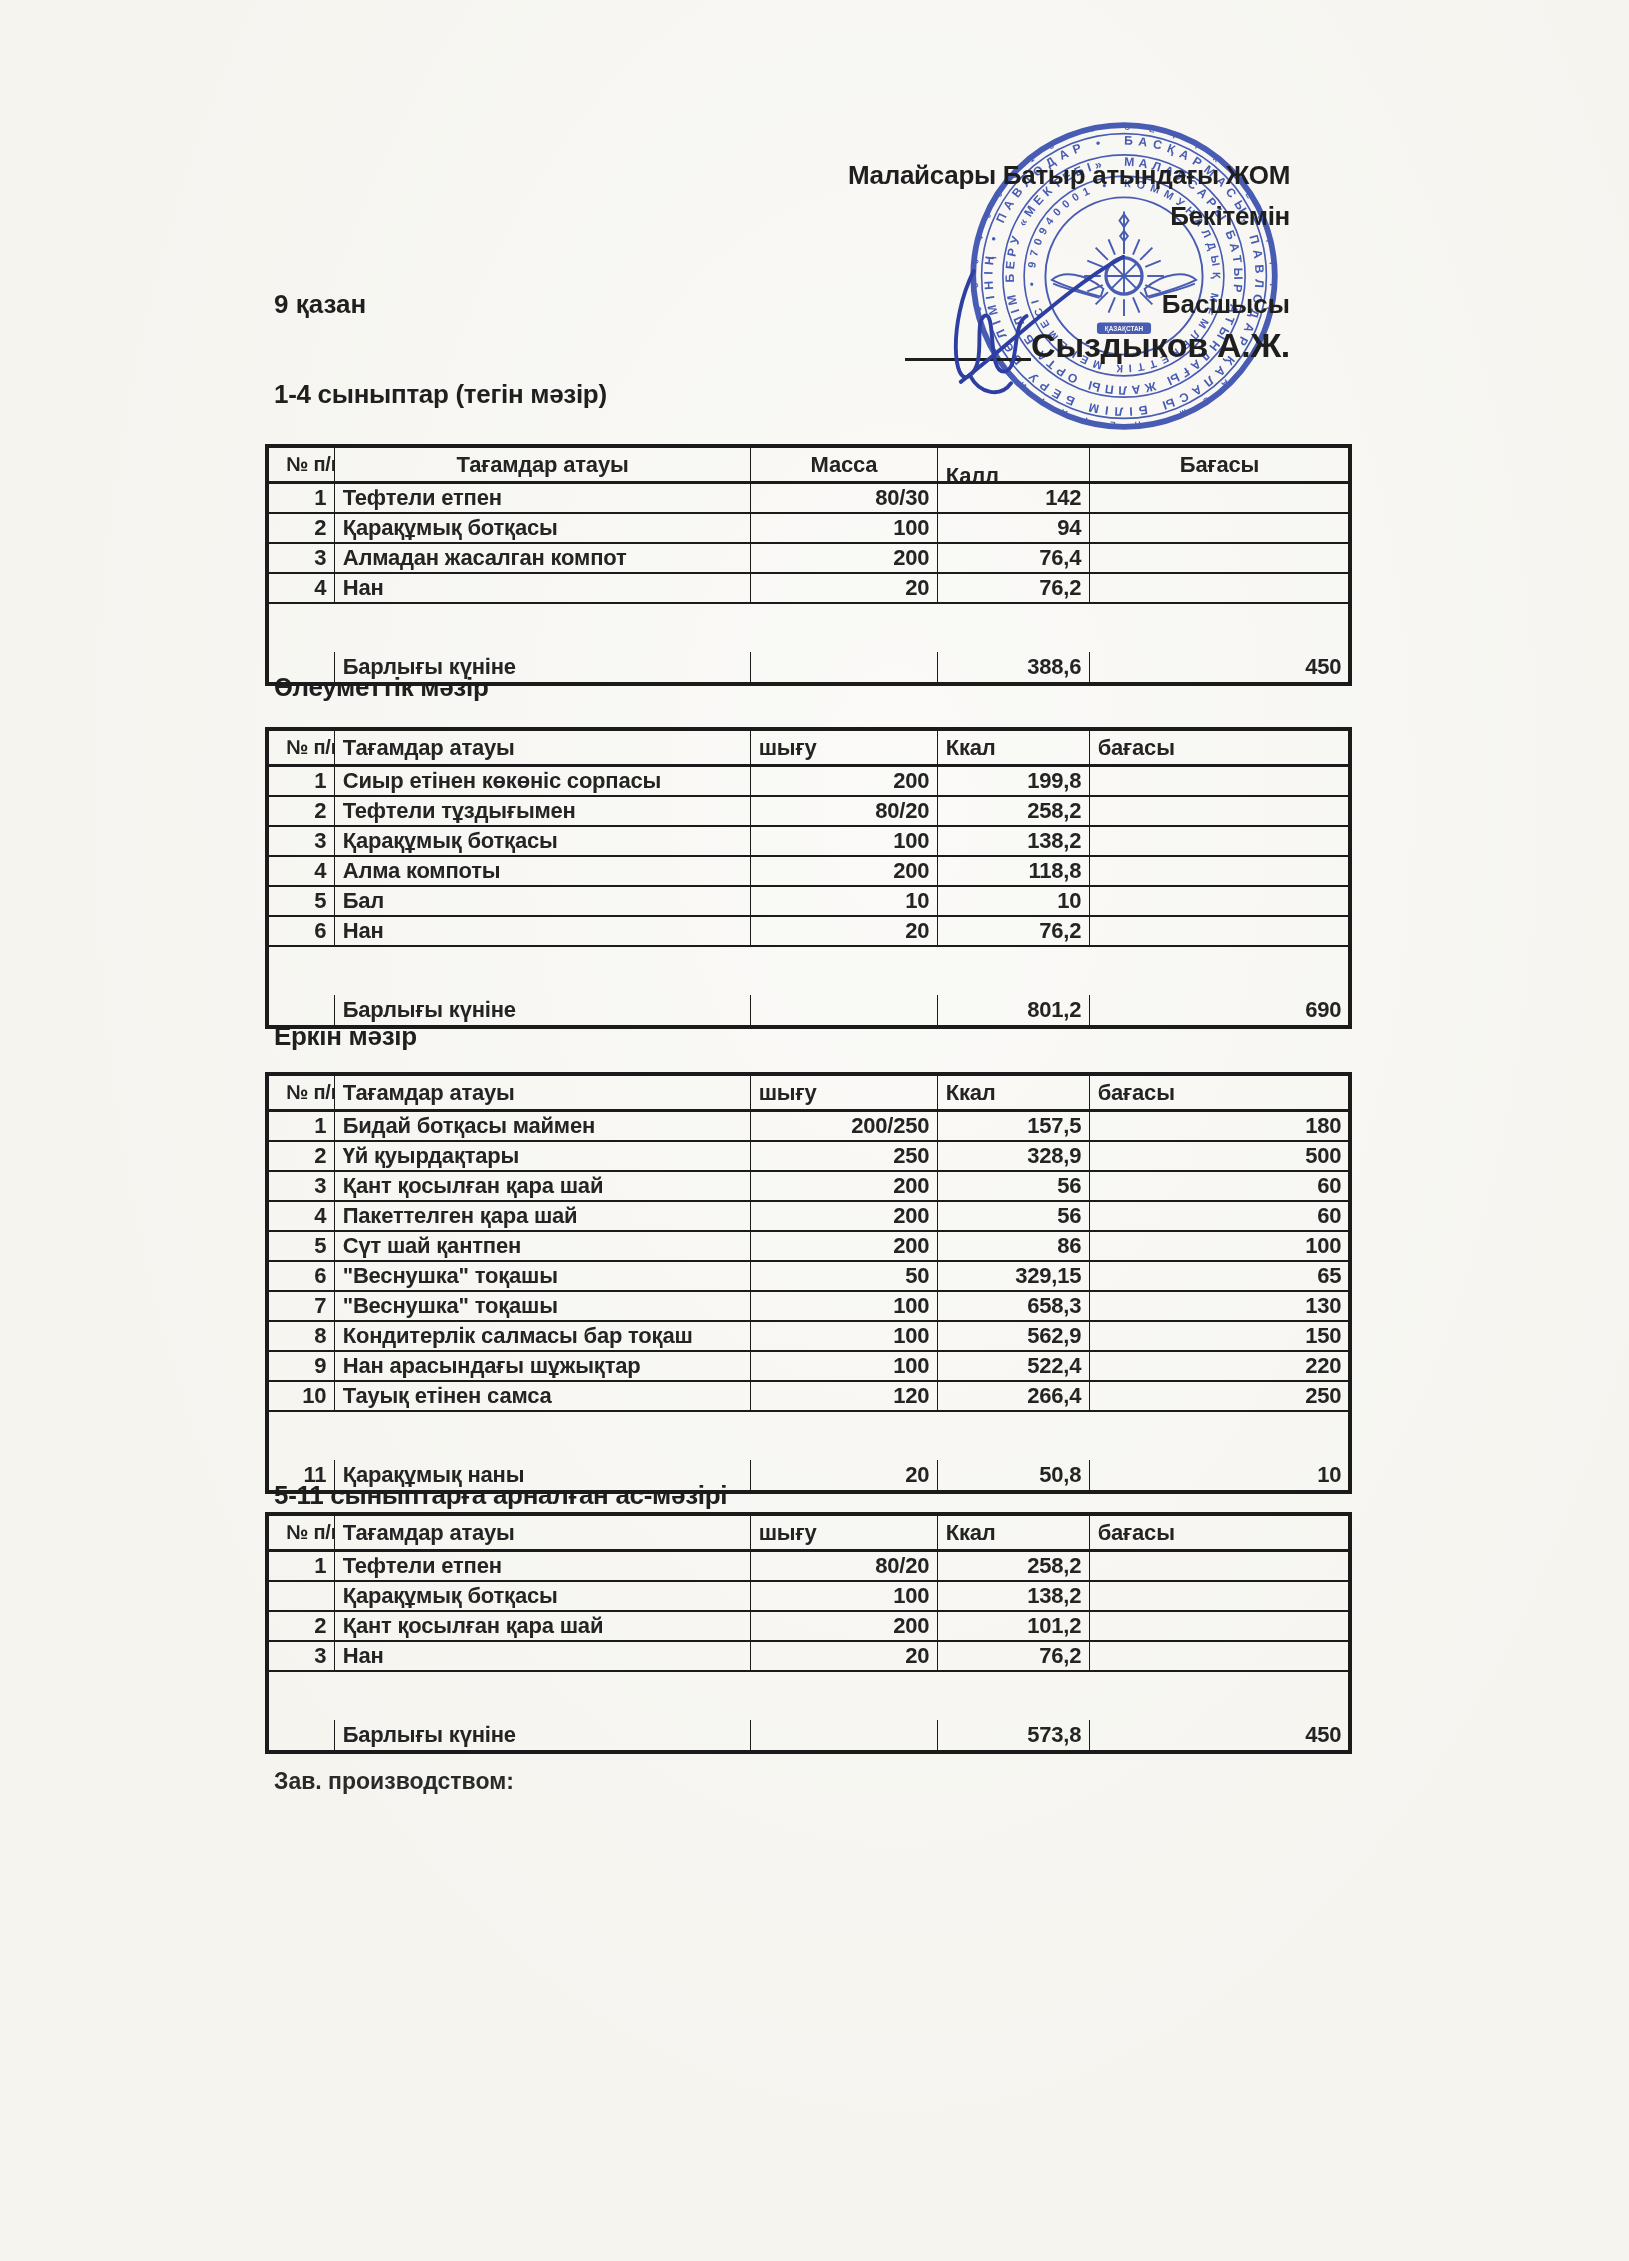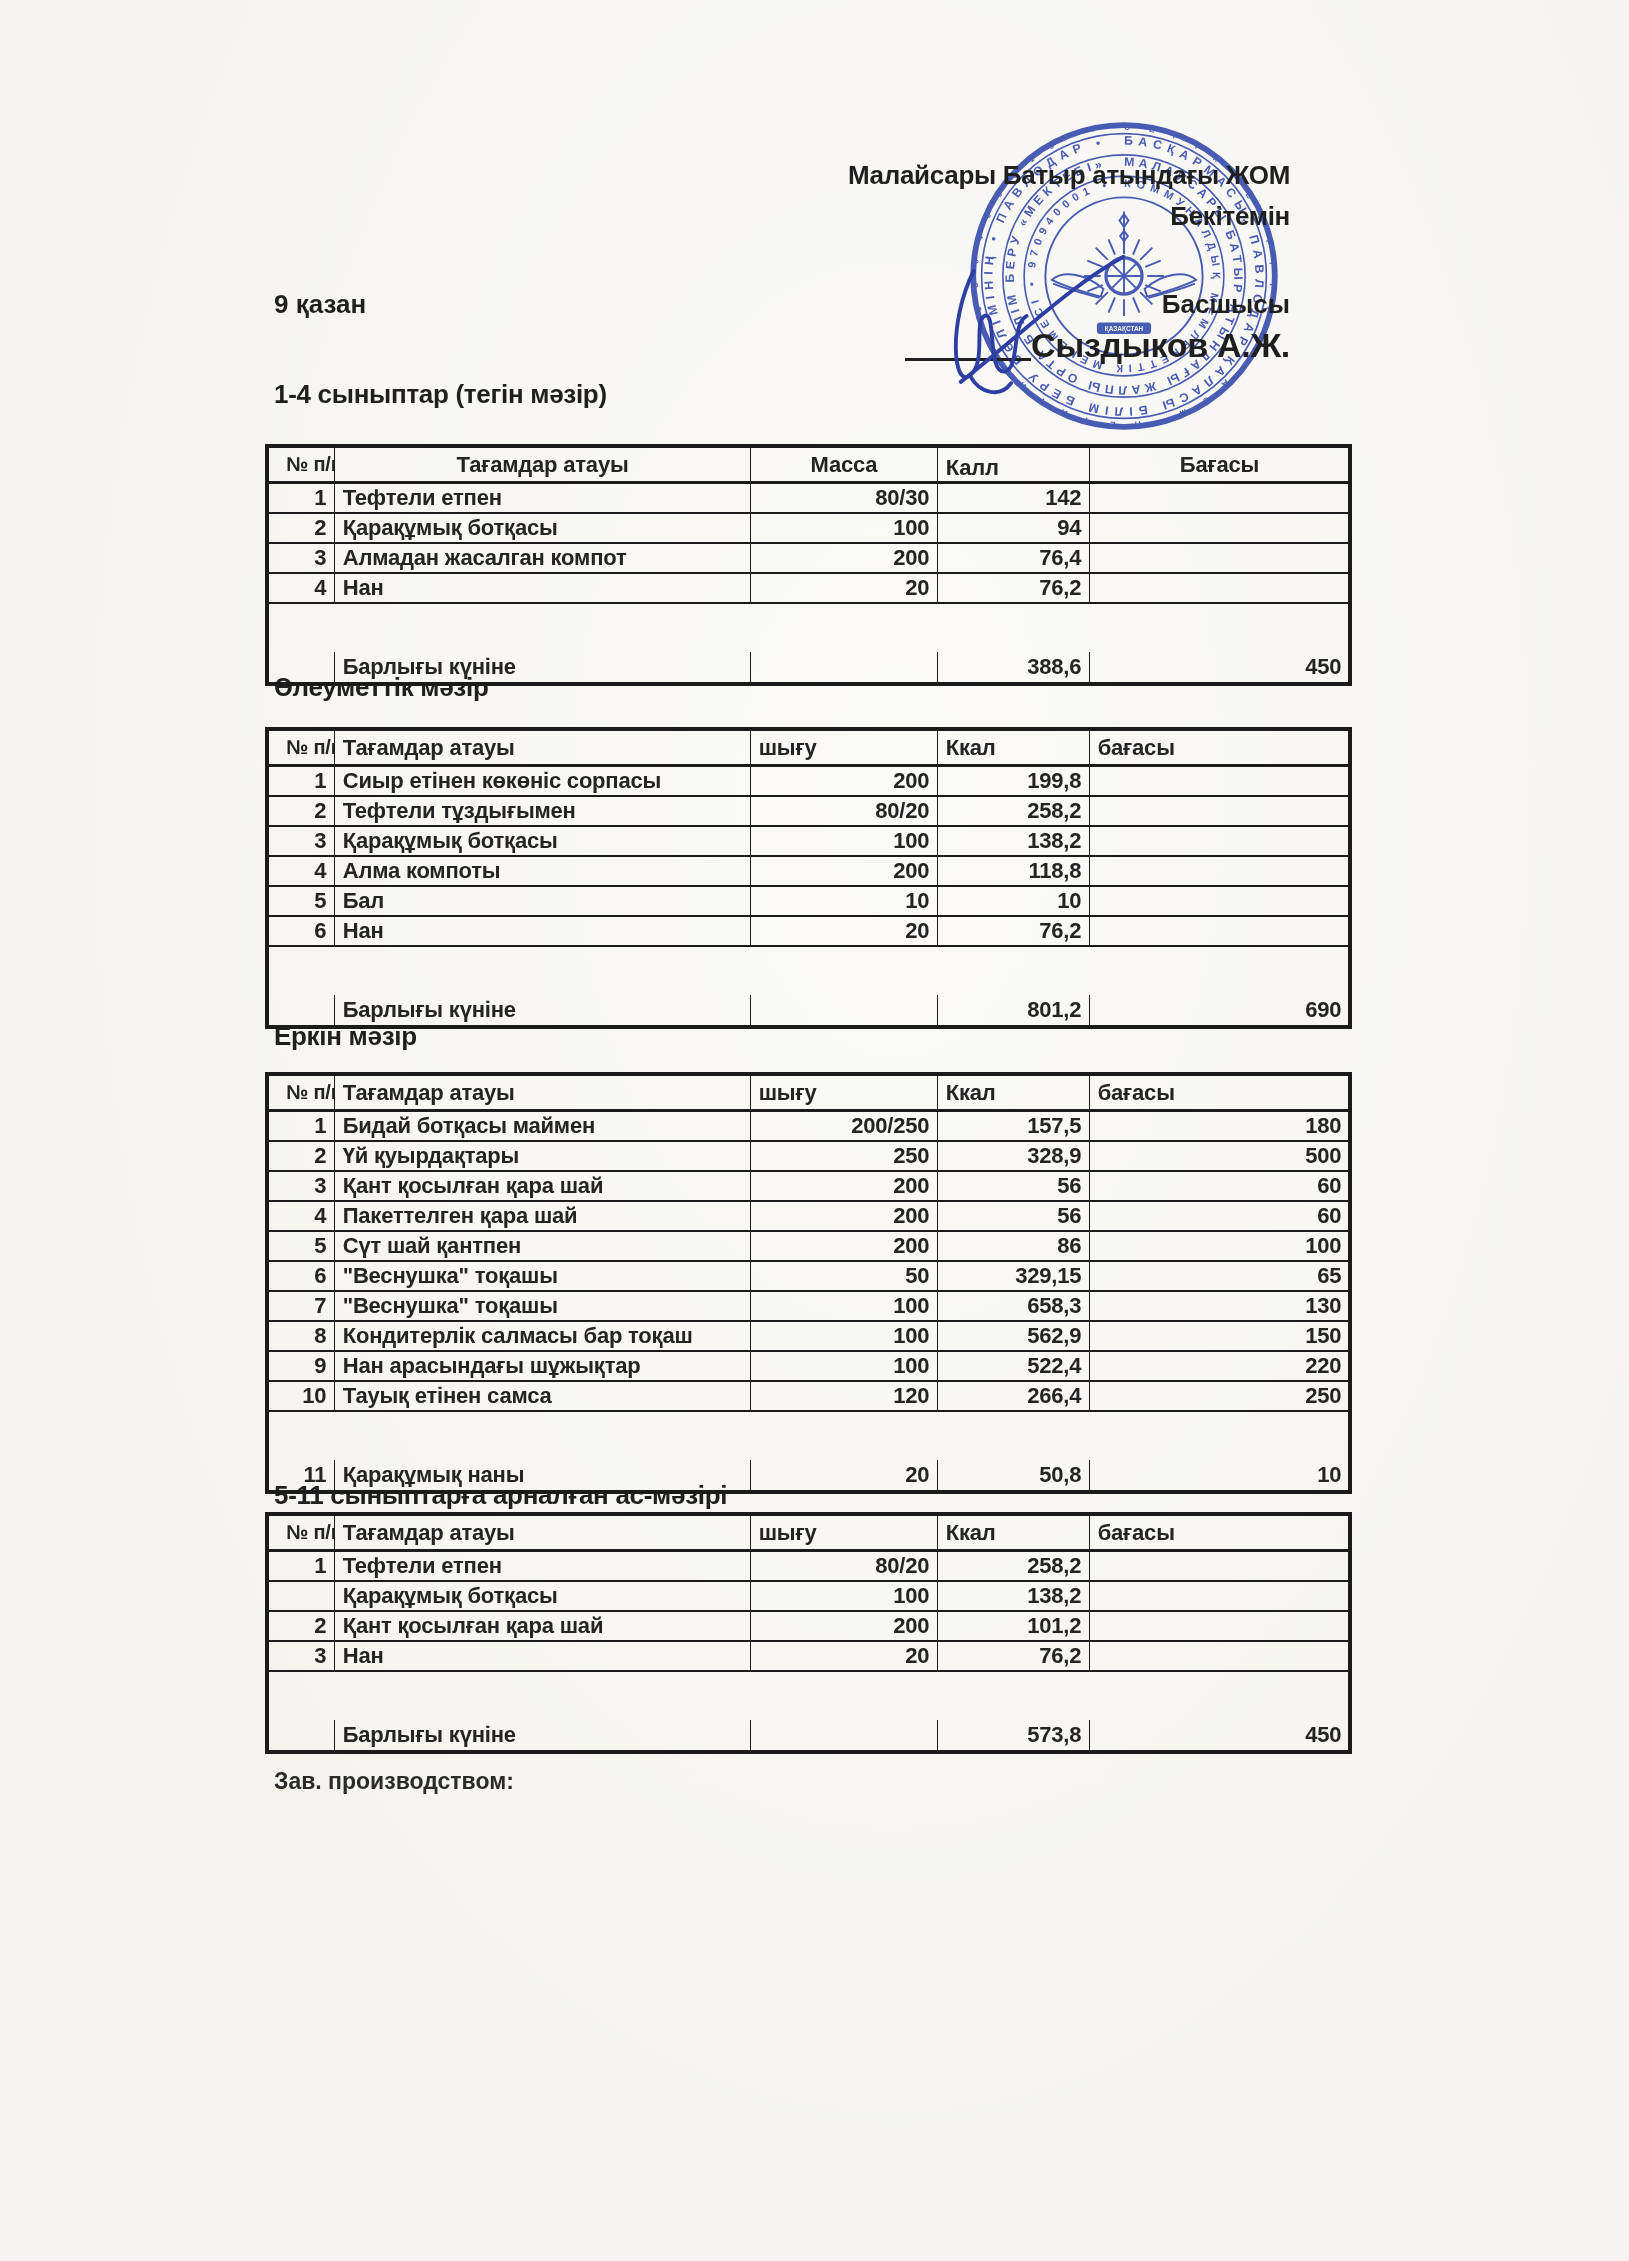--- a/index.html
+++ b/index.html
@@ -74,21 +74,21 @@
   .cell.h{height:36px; border-bottom:3.2px solid #1b1b1b;}
   .cell.d{height:30px;}
   .cell.h.c0{padding:0 17px; font-size:20px;}
   
   .cell.d.c0{justify-content:flex-end;}
   .cell.d.c2,.cell.d.c3,.cell.d.c4{justify-content:flex-end;}
   
   .menu-table[data-table="0"] .cell.h.c1,
   .menu-table[data-table="0"] .cell.h.c2,
   .menu-table[data-table="0"] .cell.h.c4{justify-content:center;}
-  .menu-table[data-table="0"] .cell.h.c3{align-items:flex-start; padding-top:7px;}
+  .menu-table[data-table="0"] .cell.h.c3{align-items:flex-start; padding-top:15px;}
   
   .menu-table[data-table="2"] .cell.d.c4{font-weight:700;}
   
   .cell.tot{font-weight:700;}
   
   .stamp-svg{position:absolute; left:970px; top:122px; z-index:1; opacity:0.92;}
   .text-layer{position:relative; z-index:2;}
   .signature-svg{position:absolute; left:935px; top:245px; z-index:3;}
 </style>
 </head>

